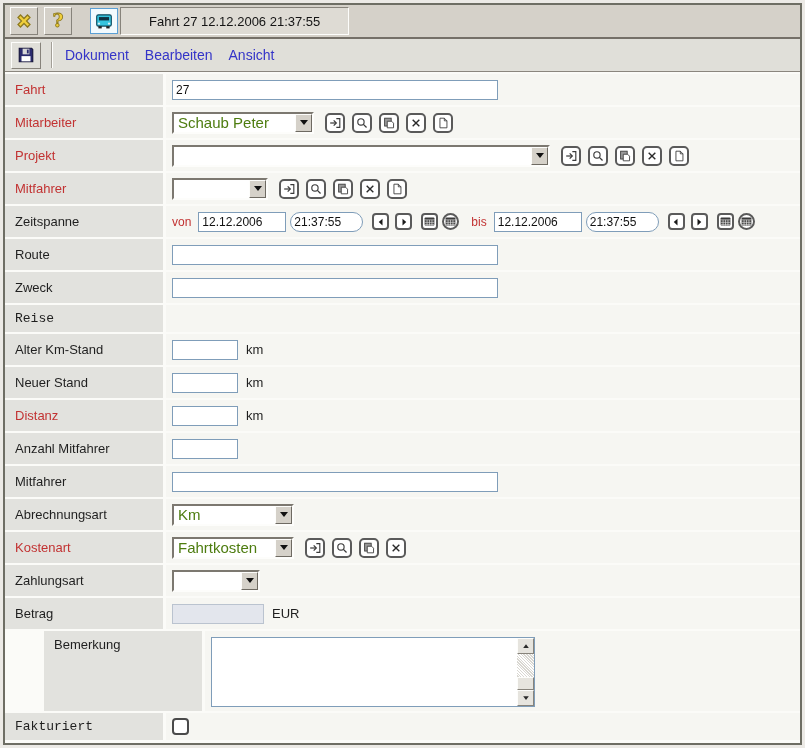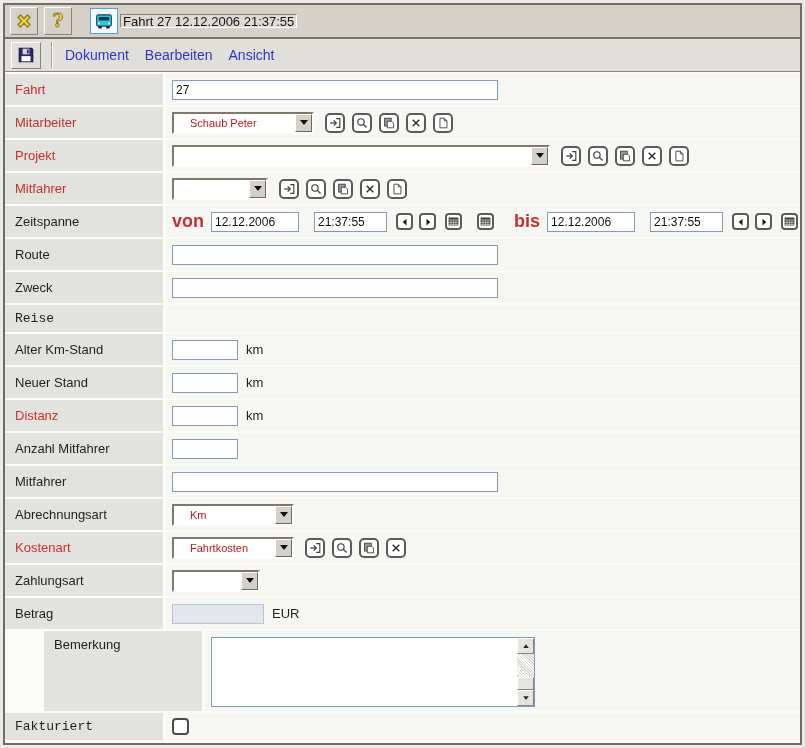--- a/index.html
+++ b/index.html
@@ -8,22 +8,22 @@
             display:flex; flex-direction:column; overflow:hidden; }
 
   
   .tb1 { height:34px; flex:0 0 auto; background:#d5d1c9; border-bottom:2px solid #757068;
          display:flex; align-items:center; padding:0 5px; }
   .tb-btn { width:28px; height:28px; background:#d5d1c9; border:1px solid;
             border-color:#fdfdfb #87837b #87837b #fdfdfb; display:flex; align-items:center;
             justify-content:center; padding:0; margin-right:6px; cursor:pointer; }
   .veh-btn { width:28px; height:26px; background:#f2fafe; border:1px solid #5a9fd4;
              display:flex; align-items:center; justify-content:center; padding:0; margin:0 2px 0 12px; cursor:pointer; }
-  .doc-title { height:14px; background:#dedbd4; border:1px solid; border-color:#87837b #fdfdfb #fdfdfb #87837b;
-               display:flex; align-items:center; padding:0 2px; font-size:13px; color:#141414; }
+  .doc-title { height:28px; background:#dedbd4; border:1px solid; border-color:#87837b #fdfdfb #fdfdfb #87837b;
+               display:flex; align-items:center; padding:0 28px; font-size:13px; color:#141414; }
 
   
   .tb2 { height:33px; flex:0 0 auto; background:#e0dfd9; border-bottom:1px solid #8a867e;
          display:flex; align-items:center; padding:0 6px; }
   .save-btn { width:30px; height:27px; background:#e0dfd9; border:1px solid;
               border-color:#fdfdfb #87837b #87837b #fdfdfb; display:flex; align-items:center;
               justify-content:center; padding:0; cursor:pointer; }
   .vsep { width:2px; height:26px; border-left:1px solid #a39f97; border-right:1px solid #fdfdfb; margin:0 12px 0 10px; }
   .menu { display:flex; gap:16px; }
   .menu a { color:#3434c8; font-size:14px; text-decoration:none; cursor:pointer; }
@@ -39,34 +39,34 @@
   .fld { flex:1; background:#f6f6f2; display:flex; align-items:center; padding-left:6px; }
   .req { color:#c23232; }
 
   .txt { height:20px; border:1px solid #7f9db9; background:#fff; font:12px "Liberation Sans",sans-serif;
          padding:0 3px; color:#111; }
   .w-wide { width:326px; } .w-sm { width:66px; } .w-date { width:88px; } .w-time { width:73px; }
   .txt.dis { background:#e3e6ed; border-color:#bac3cf; }
   .unit { font-size:13px; color:#1f1f1f; margin-left:8px; }
 
   .sel { height:22px; background:#fff; border:2px solid; border-color:#7c7870 #fdfdfb #fdfdfb #7c7870;
-         display:flex; align-items:center; font-size:11px; color:#b91c1c; padding-left:16px; cursor:pointer; }
+         display:flex; align-items:center; font-size:15px; color:#4d7c0f; padding-left:4px; cursor:pointer; }
   .sel .arrow { margin-left:auto; align-self:stretch; width:17px; background:#d5d1c9; border:1px solid;
                 border-color:#fdfdfb #6e6a62 #6e6a62 #fdfdfb; display:flex; align-items:center; justify-content:center; }
   .tri { width:0; height:0; border-left:4px solid transparent; border-right:4px solid transparent; border-top:5px solid #111; }
   .sel-mitarbeiter { width:142px; } .sel-projekt { width:378px; } .sel-fahrzeug { width:96px; }
   .sel-abrechnung { width:122px; } .sel-kostenart { width:122px; } .sel-zahlung { width:88px; }
 
   .ibtn { width:20px; height:20px; border:2px solid #5a5a5a; border-radius:5px; background:#fff;
           display:flex; align-items:center; justify-content:center; padding:0; margin-left:7px; cursor:pointer; }
   .ibtn.first { margin-left:11px; }
   .nbtn { width:17px; height:17px; border:2px solid #5a5a5a; border-radius:4px; background:#fff;
           display:flex; align-items:center; justify-content:center; padding:0; cursor:pointer; }
-  .vonbis { font-size:18px;font-weight:bold; }
-  .ml6{margin-left:6px;} .ml7{margin-left:15px;} .ml9{margin-left:9px;} .ml22{margin-left:20px;} .mr7{margin-right:7px;}
+  .vonbis { font-size:12px; }
+  .ml6{margin-left:6px;} .ml7{margin-left:4px;border-radius:10px;} .ml9{margin-left:9px;} .ml22{margin-left:12px;} .mr7{margin-right:7px;}
 
   .ta-wrap { position:relative; width:324px; height:70px; border:1px solid #7f9db9; background:#fff; }
   .ta-wrap textarea { width:calc(100% - 17px); height:100%; border:none; outline:none; resize:none;
                       font:12px "Liberation Sans",sans-serif; padding:2px 3px; background:#fff; }
   .sb { position:absolute; top:0; right:0; bottom:0; width:17px; display:flex; flex-direction:column;
         background:repeating-linear-gradient(45deg,#ffffff 0 1px,#d9d7d1 1px 2px); }
   .sb-btn { height:16px; width:100%; background:#e6e4de; border:1px solid; border-color:#fdfdfb #87837b #87837b #fdfdfb;
             display:flex; align-items:center; justify-content:center; padding:0; cursor:pointer; }
   .sb-track { flex:1; }
   .sb-thumb { height:13px; width:100%; background:#e6e4de; border:1px solid; border-color:#fdfdfb #87837b #87837b #fdfdfb; cursor:pointer; }

